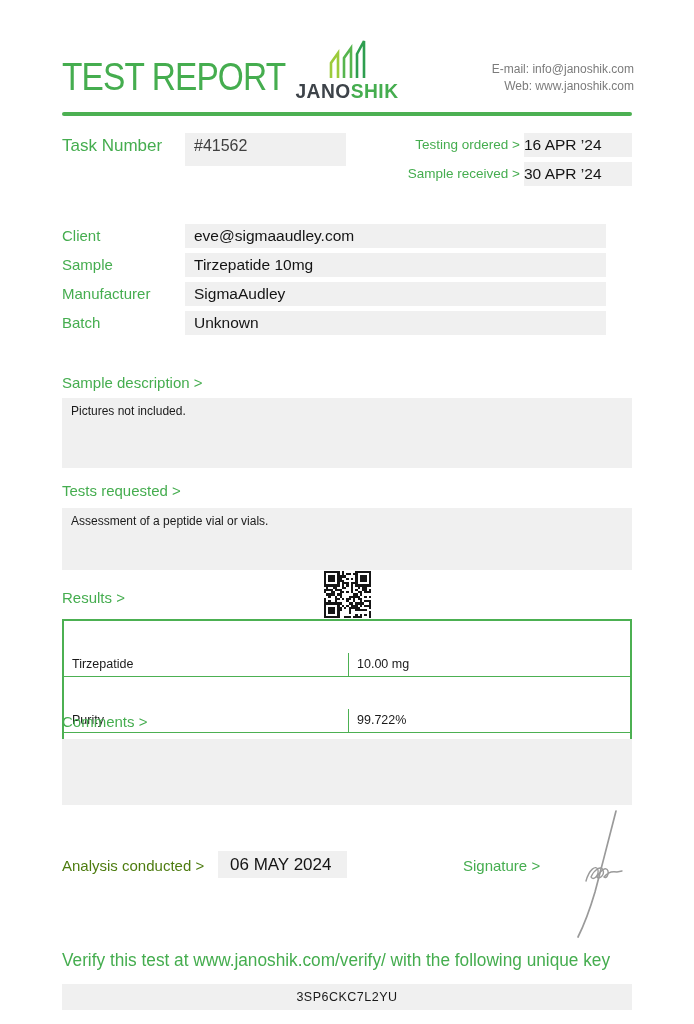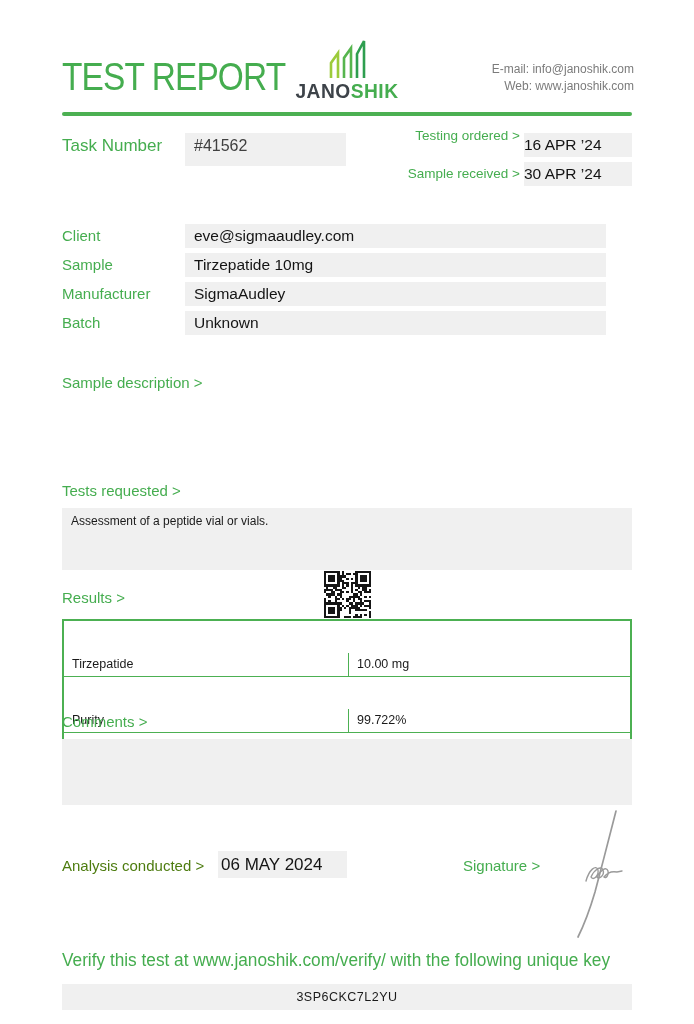--- a/index.html
+++ b/index.html
@@ -29,21 +29,21 @@
   }
   .divider { position:absolute; left:62px; top:112px; width:570px; height:4px; background:#4cb052; border-radius:2px; }
 
   
   .task-label { position:absolute; left:62px; top:136px; font-size:17px; color:#45ad4f; white-space:nowrap; }
   .task-value {
     position:absolute; left:185px; top:133px; width:161px; height:33px;
     background:#f0f0f0; font-size:16px; line-height:25px; padding-left:9px; color:#404040;
   }
   .date-label { position:absolute; width:136px; left:384px; text-align:right; font-size:13.5px; color:#45ad4f; white-space:nowrap; }
-  .date-label.r1 { top:128px; } .date-label.r2 { top:166px; }
+  .date-label.r1 { top:137px; } .date-label.r2 { top:166px; }
   .date-value {
     position:absolute; left:524px; width:108px; height:24px; background:#f0f0f0;
     font-size:15.5px; line-height:24px; color:#141414; white-space:nowrap;
   }
   .date-value.r1 { top:133px; } .date-value.r2 { top:162px; }
 
   
   .info-row { position:absolute; left:0; width:694px; height:24px; }
   .info-row .flabel { position:absolute; left:62px; top:3px; font-size:15px; color:#45ad4f; white-space:nowrap; }
   .info-row .fvalue {
@@ -69,21 +69,21 @@
   .rt-row { display:flex; height:24px; border-bottom:1.5px solid #4cb052;margin-top:32px; }
   .rt-row:last-child { border-bottom:none; }
   .rt-cell { font-size:12.5px; line-height:23px; padding-left:8px; color:#1a1a1a; white-space:nowrap; overflow:hidden; }
   .rt-name { width:285px; border-right:1.5px solid #4cb052; }
   .rt-value { flex:1; }
 
   
   .analysis-label { position:absolute; left:62px; top:857px; font-size:15px; color:#4d7c0f; white-space:nowrap; }
   .analysis-date {
     position:absolute; left:218px; top:851px; width:129px; height:27px; background:#f0f0f0;
-    font-size:17px; line-height:27px; padding-left:3px; color:#141414; white-space:nowrap;
+    font-size:17px; line-height:27px; padding-left:12px; color:#141414; white-space:nowrap;
   }
   .signature-label { position:absolute; left:463px; top:857px; font-size:15px; color:#45ad4f; white-space:nowrap; }
   .signature-img { position:absolute; left:553px; top:808px; width:80px; height:132px; }
 
   .verify-text {
     position:absolute; left:62px; top:950px; width:572px; font-size:17.5px; color:#45ad4f;
     white-space:nowrap; transform:scaleX(0.985); transform-origin:left top;
   }
   .verify-key {
     position:absolute; left:62px; top:984px; width:570px; height:26px; background:#f0f0f0;
@@ -134,20 +134,21 @@
   <div class="info-row i2">
     <div class="flabel">Manufacturer</div>
     <div class="fvalue">SigmaAudley</div>
   </div>
   <div class="info-row i3">
     <div class="flabel">Batch</div>
     <div class="fvalue">Unknown</div>
   </div>
 
   <div class="section-heading h-desc">Sample description &gt;</div>
+  <div class="gray-box box-desc">Pictures not included.</div>
 
   <div class="section-heading h-tests">Tests requested &gt;</div>
   <div class="gray-box box-tests">Assessment of a peptide vial or vials.</div>
 
   <div class="section-heading h-results">Results &gt;</div>
   <div class="qr" id="qr"><svg width="47" height="47" viewBox="0 0 21 21" shape-rendering="crispEdges" fill="#161616">
         <rect x="0" y="0" width="1" height="1"></rect>
         <rect x="1" y="0" width="1" height="1"></rect>
         <rect x="2" y="0" width="1" height="1"></rect>
         <rect x="3" y="0" width="1" height="1"></rect>

